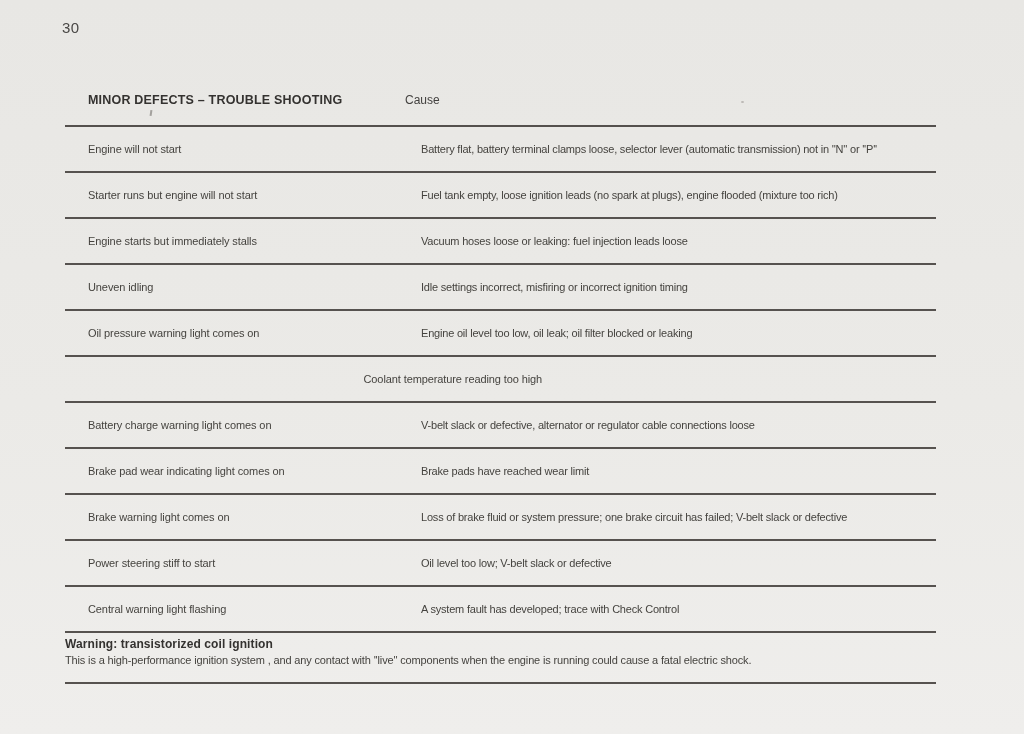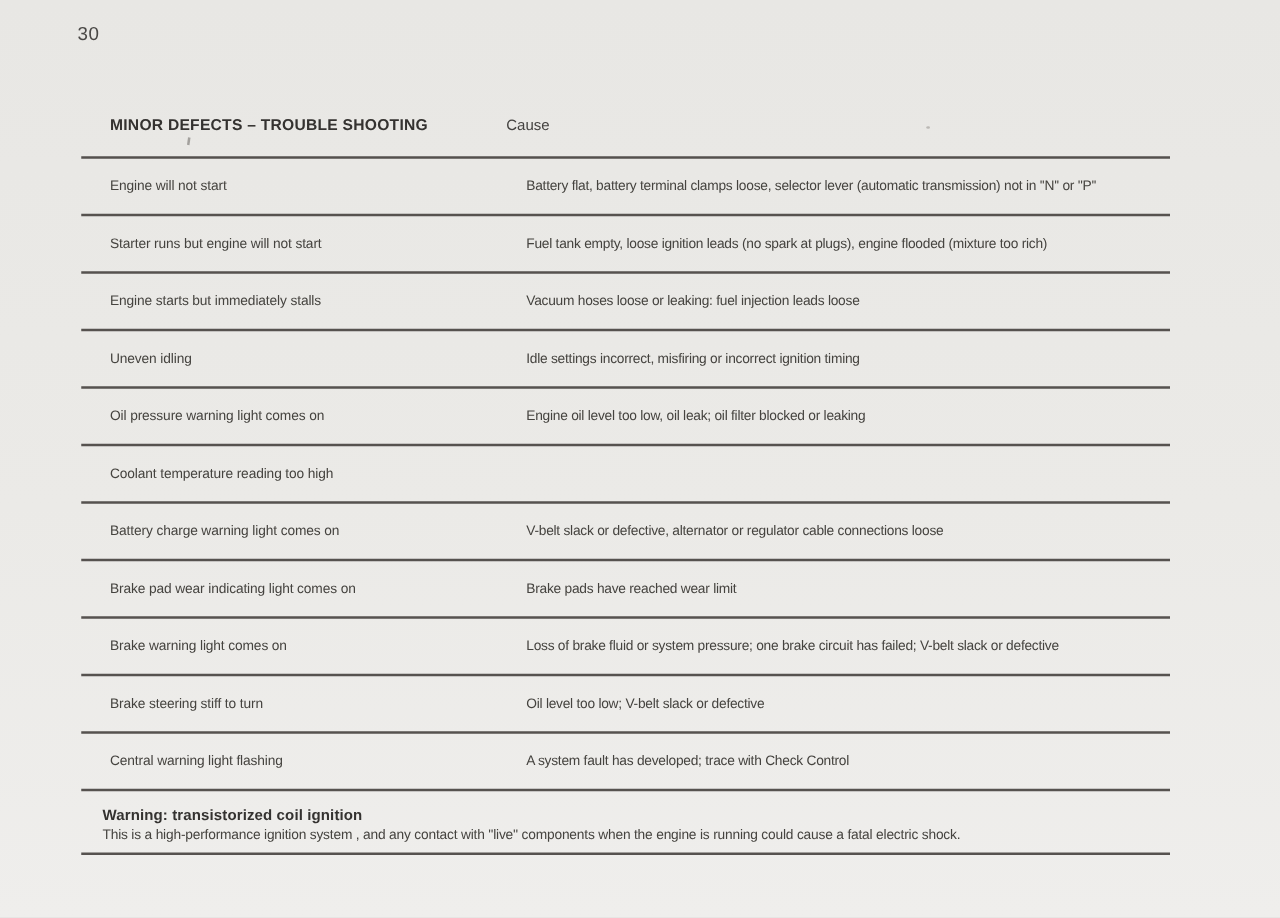--- a/index.html
+++ b/index.html
@@ -34,27 +34,27 @@
     font-weight:bold;font-size:12.5px;letter-spacing:0.2px;color:#343230;
     white-space:nowrap;
   }
   .col-cause-head{
     font-size:12px;color:#444240;white-space:nowrap;
   }
   .row{
     display:flex;align-items:center;
     height:46px;box-sizing:border-box;
     border-bottom:2px solid #56524f;
-    font-size:11px;letter-spacing:-0.1px;
+    font-size:11px;letter-spacing:-0.1px;justify-content:center;
   }
   .cell{white-space:nowrap;overflow:visible;}
   .cell.defect{width:297px;padding-left:23px;flex-shrink:0;color:#45433f;}
   .cell.cause{flex:1;color:#45433f;letter-spacing:-0.2px;padding-left:36px;}
   .warning{
-    position:absolute;left:82px;top:637px;width:871px;margin-top:8px;
+    position:absolute;left:65px;top:637px;width:871px;
   }
   .warning-title{
     font-weight:bold;font-size:12px;color:#343230;line-height:15px;letter-spacing:0.1px;
   }
   .warning-body{
     font-size:11px;color:#45433f;line-height:14px;margin-top:1px;
     white-space:nowrap;letter-spacing:-0.15px;
   }
   .bottom-rule{
     position:absolute;left:65px;top:682px;width:871px;height:2px;
@@ -111,21 +111,21 @@
         </div>
         <div class="row">
           <div class="cell defect">Brake pad wear indicating light comes on</div>
           <div class="cell cause">Brake pads have reached wear limit</div>
         </div>
         <div class="row">
           <div class="cell defect">Brake warning light comes on</div>
           <div class="cell cause">Loss of brake fluid or system pressure; one brake circuit has failed; V-belt slack or defective</div>
         </div>
         <div class="row">
-          <div class="cell defect">Brake steering stiff to turn</div>
+          <div class="cell defect">Power steering stiff to start</div>
           <div class="cell cause">Oil level too low; V-belt slack or defective</div>
         </div>
         <div class="row">
           <div class="cell defect">Central warning light flashing</div>
           <div class="cell cause">A system fault has developed; trace with Check Control</div>
         </div>
       </div>
   </div>
 
   <div class="warning">

